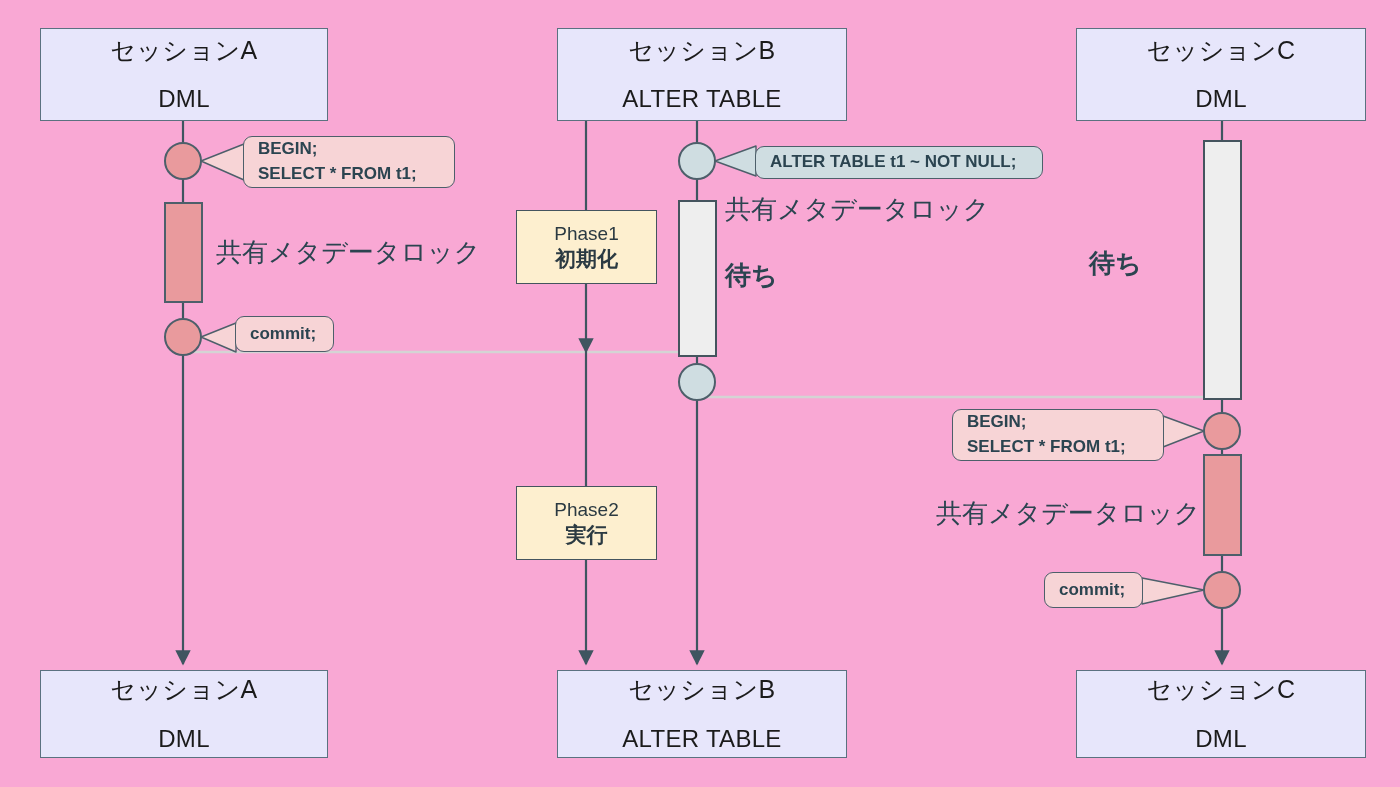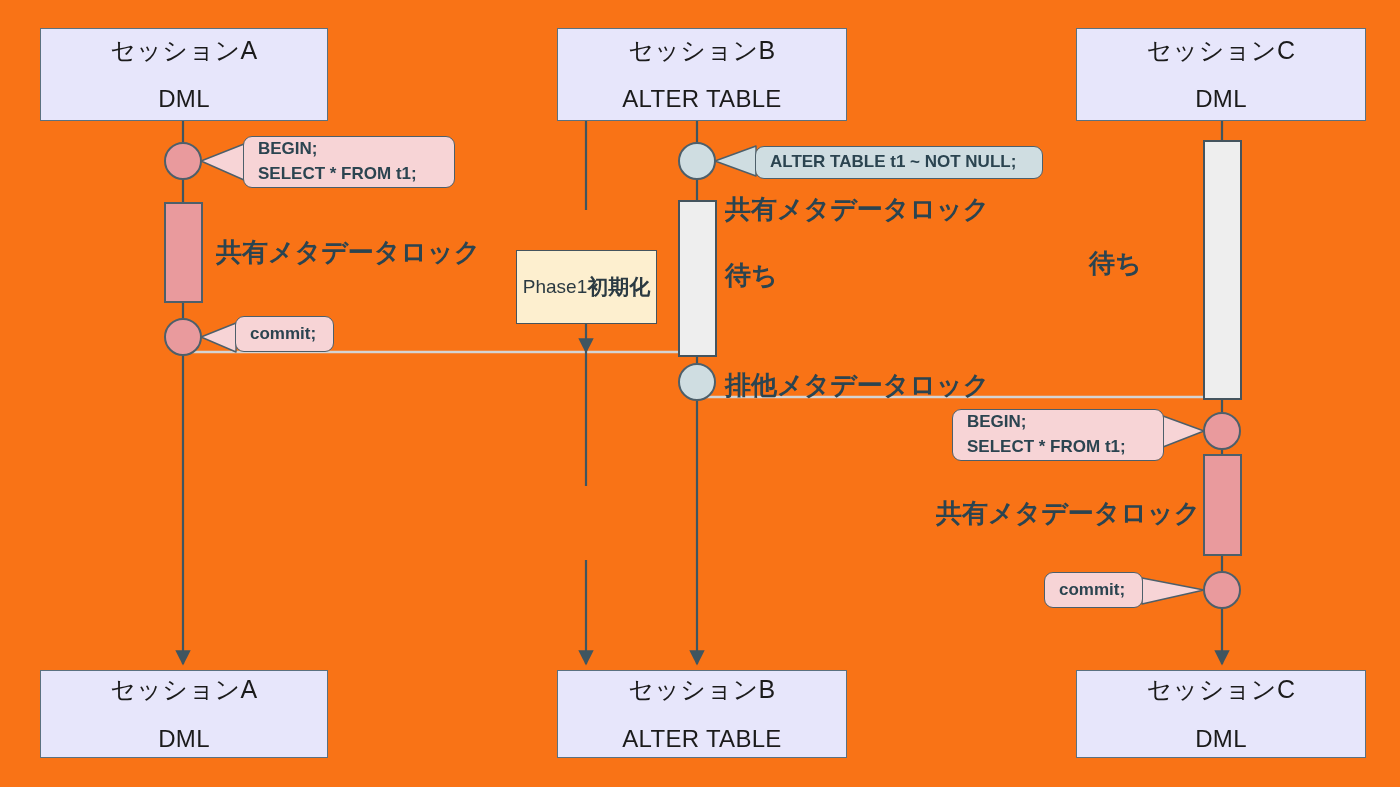--- a/index.html
+++ b/index.html
@@ -5,21 +5,21 @@
   html,body{margin:0;padding:0;background:#ffffff;}
   body{
     font-family:"Liberation Sans","DejaVu Sans",sans-serif;
     color:#2b4450;
   }
   #stage{
     position:relative;
     width:1400px;
     height:787px;
     overflow:hidden;
-    background:#f97316;
+    background:#f9a8d4;
   }
   svg#diagram{position:absolute;left:0;top:0;width:1400px;height:787px;}
   .session-box{
     position:absolute;
     box-sizing:border-box;
     background:#e7e6fb;
     border:1.6px solid #5b7180;
     display:flex;
     flex-direction:column;
     align-items:center;
@@ -28,33 +28,32 @@
   }
   .session-box .line1{font-size:25px;line-height:1.18;letter-spacing:.5px;}
   .session-box .line2{font-size:24px;line-height:1.18;letter-spacing:.3px;margin-top:20px;}
 
   .phase-box{
     position:absolute;
     box-sizing:border-box;
     background:#fdefcf;
     border:1.6px solid #44545e;
     display:flex;
-    flex-direction:row;
+    flex-direction:column;
     align-items:center;
     justify-content:center;
     color:#2b3a42;
-    margin-top:40px;
   }
   .phase-box .pl1{font-size:19px;line-height:1.25;}
   .phase-box .pl2{font-size:21px;font-weight:bold;line-height:1.25;text-align:right;}
 
   .lock-label{
     position:absolute;
     font-size:26px;
-    font-weight:bold;
+    font-weight:normal;
     color:#2b4450;
     white-space:nowrap;
   }
   .wait-label{
     position:absolute;
     font-size:26px;
     font-weight:bold;
     color:#2b4450;
     white-space:nowrap;
     text-align:center;
@@ -169,28 +168,31 @@
   <div class="session-box" style="left:1076px;top:670px;width:290px;height:88px;">
     <div class="line1">セッションC</div>
     <div class="line2">DML</div>
   </div>
 
   <div class="phase-box" style="left:516px;top:210px;width:141px;height:74px;">
     <div class="pl1">Phase1</div>
     <div class="pl2">初期化</div>
   </div>
 
+  <div class="phase-box" style="left:516px;top:486px;width:141px;height:74px;">
+    <div class="pl1">Phase2</div>
+    <div class="pl2">実行</div>
+  </div>
 
   <div class="lock-label" style="left:216px;top:235px;">共有メタデータロック</div>
 
   <div class="lock-label" style="left:725px;top:192px;">共有メタデータロック</div>
 
   <div class="wait-label" style="left:725px;top:258px;">待ち</div>
 
-  <div class="lock-label" style="left:725px;top:368px;">排他メタデータロック</div>
 
   <div class="wait-label" style="left:1089px;top:246px;">待ち</div>
 
   <div class="lock-label" style="left:936px;top:496px;">共有メタデータロック</div>
 
   <div class="callout pink" style="left:243px;top:136px;width:212px;height:52px;">
     <span>BEGIN;</span>
     <span>SELECT * FROM t1;</span>
   </div>
 

